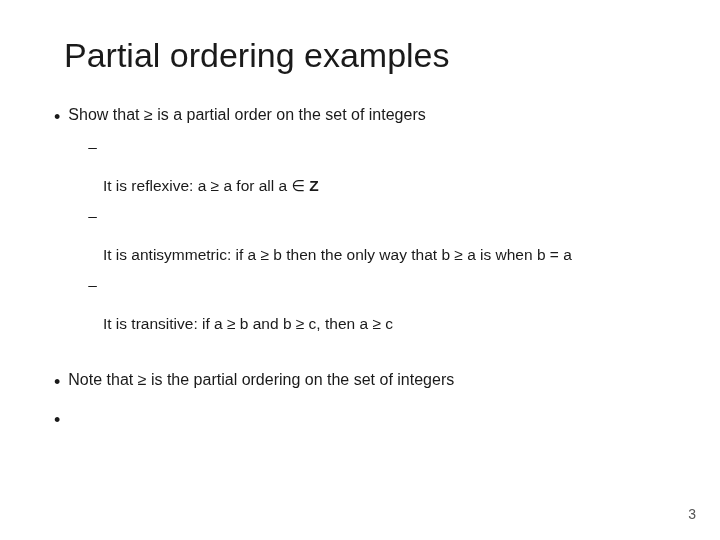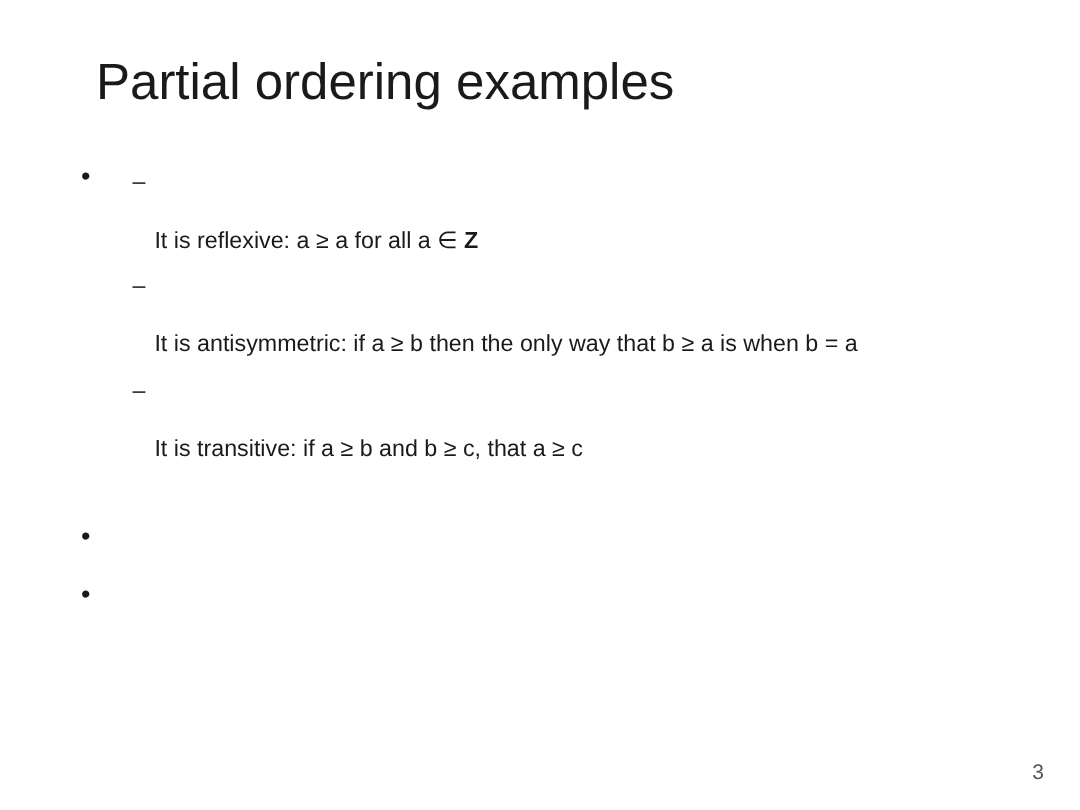--- a/index.html
+++ b/index.html
@@ -106,40 +106,42 @@
 
 <div class="slide">
 
   <div class="slide-title">Partial ordering examples</div>
 
   <div class="content">
 
     <div class="bullet-item">
       <span class="bullet-dot">•</span>
       <div class="bullet-text">
+        <span>Show that ≥ is a partial order on the set of integers</span>
         <div class="sub-bullets">
           <div class="sub-item">
             <span class="sub-dash">–</span>
             <span class="sub-text">It is reflexive: a ≥ a for all a ∈ <span class="bold-z">Z</span></span>
           </div>
           <div class="sub-item">
             <span class="sub-dash">–</span>
             <span class="sub-text">It is antisymmetric: if a ≥ b then the only way that b ≥ a is when b = a</span>
           </div>
           <div class="sub-item">
             <span class="sub-dash">–</span>
-            <span class="sub-text">It is transitive: if a ≥ b and b ≥ c, that a ≥ c</span>
+            <span class="sub-text">It is transitive: if a ≥ b and b ≥ c, then a ≥ c</span>
           </div>
         </div>
       </div>
     </div>
 
     <div class="bottom-bullets">
       <div class="bullet-item">
         <span class="bullet-dot">•</span>
+        <span class="bullet-text">Note that ≥ is the partial ordering on the set of integers</span>
       </div>
       <div class="bullet-item">
         <span class="bullet-dot">•</span>
       </div>
     </div>
 
   </div>
 
 </div>
 

